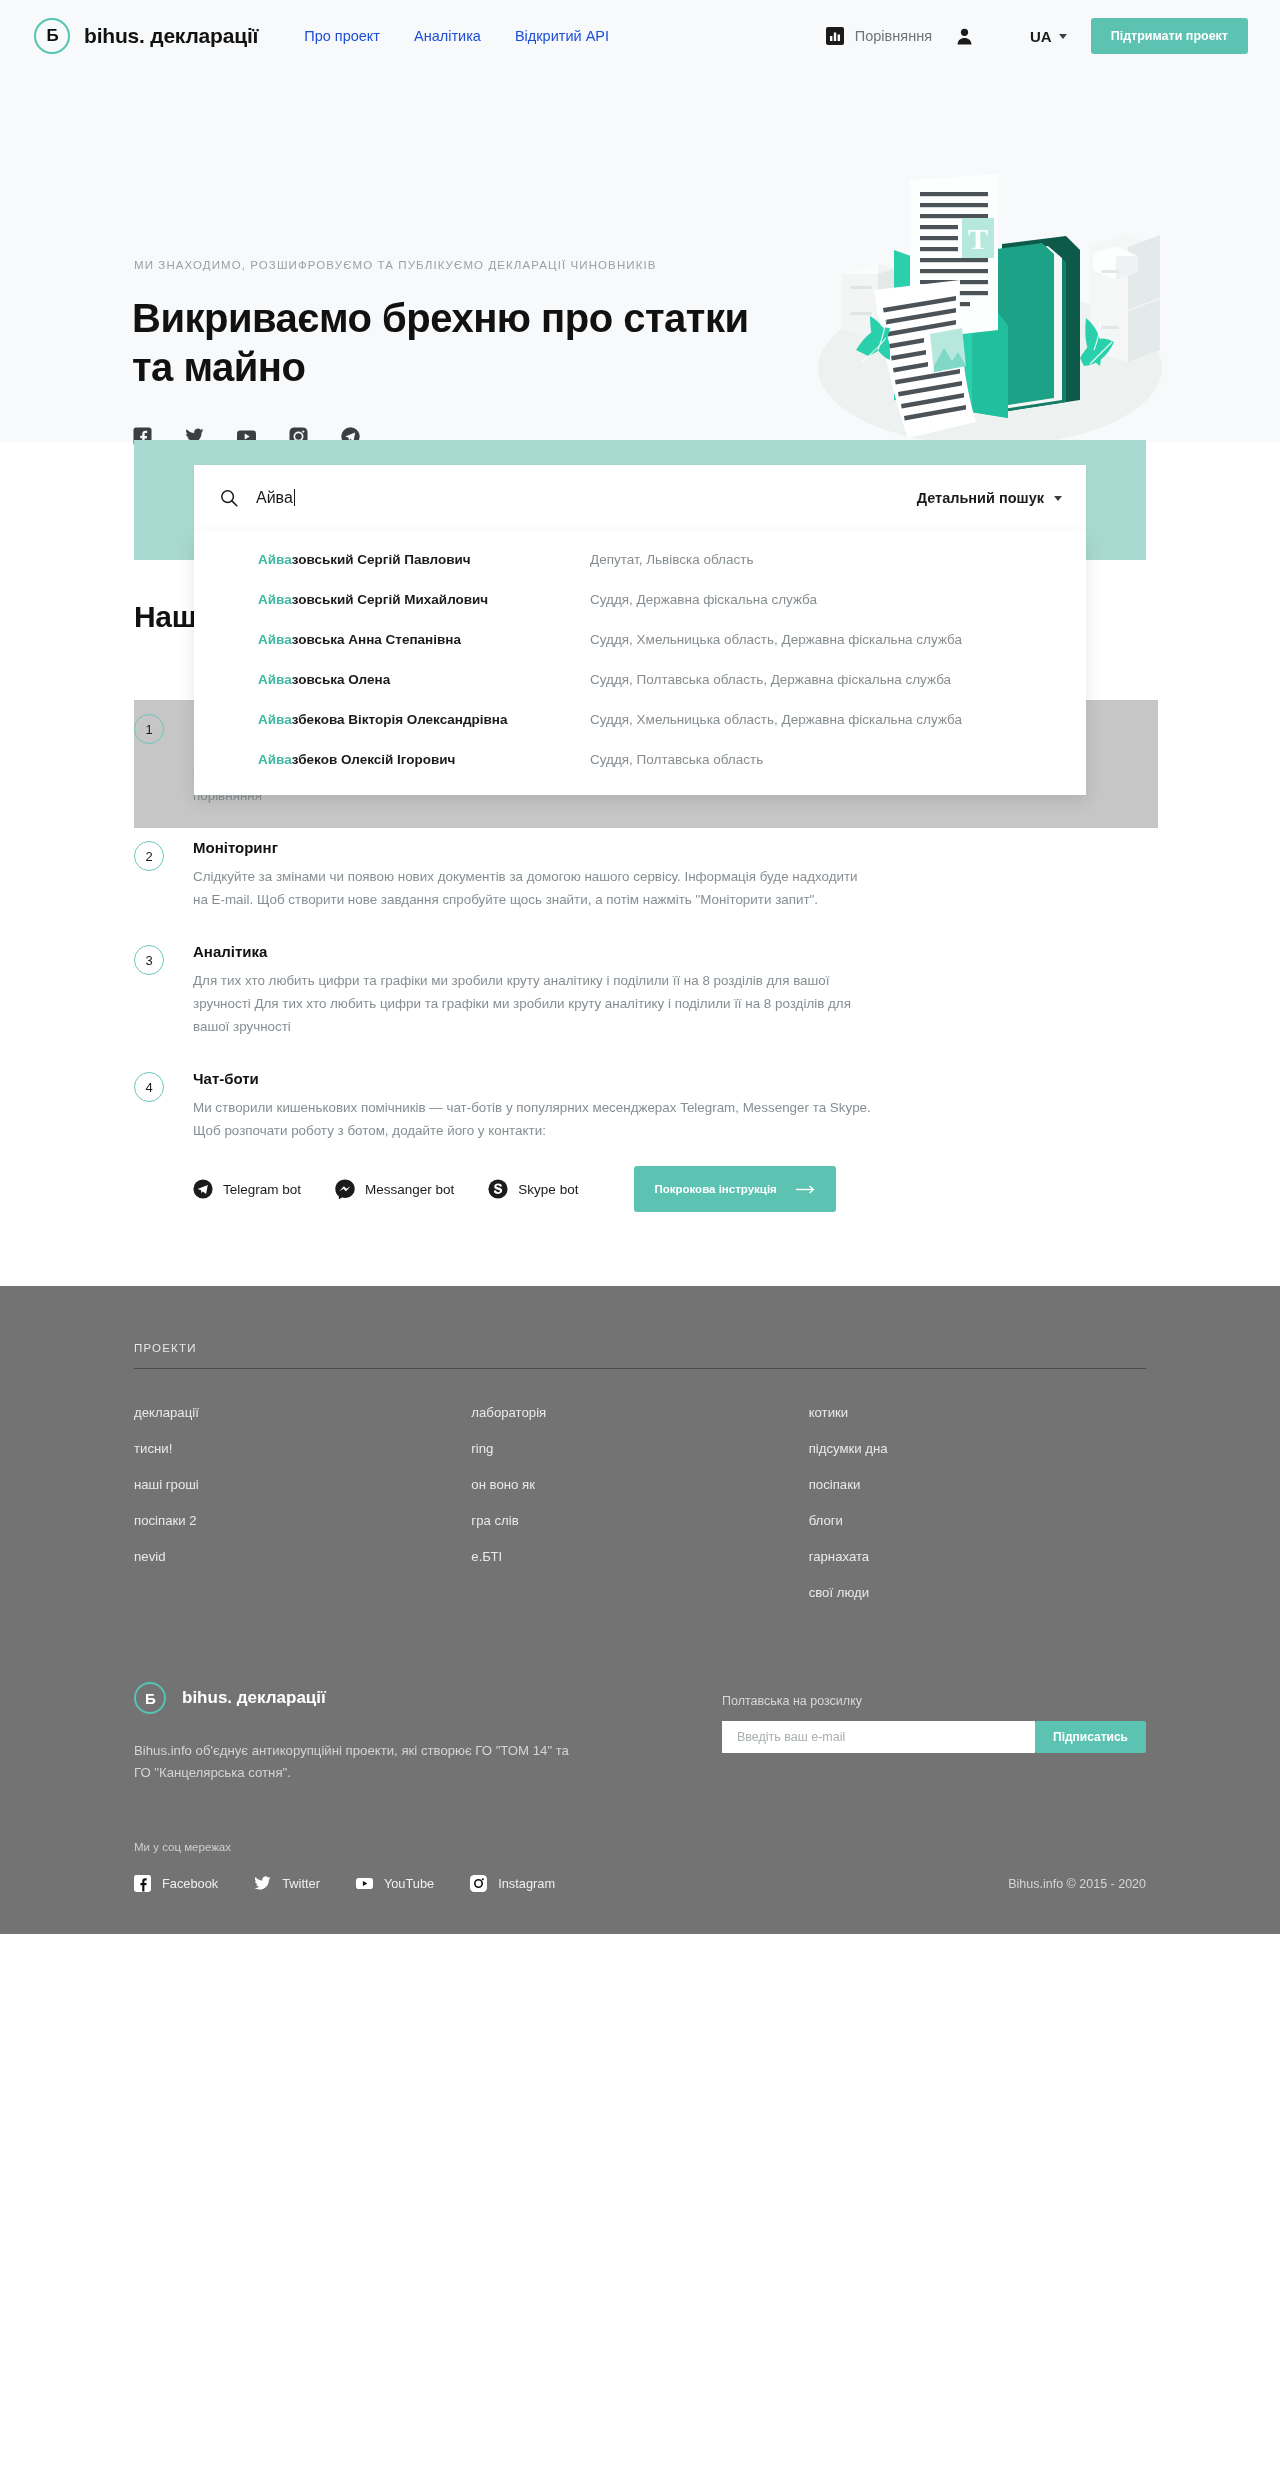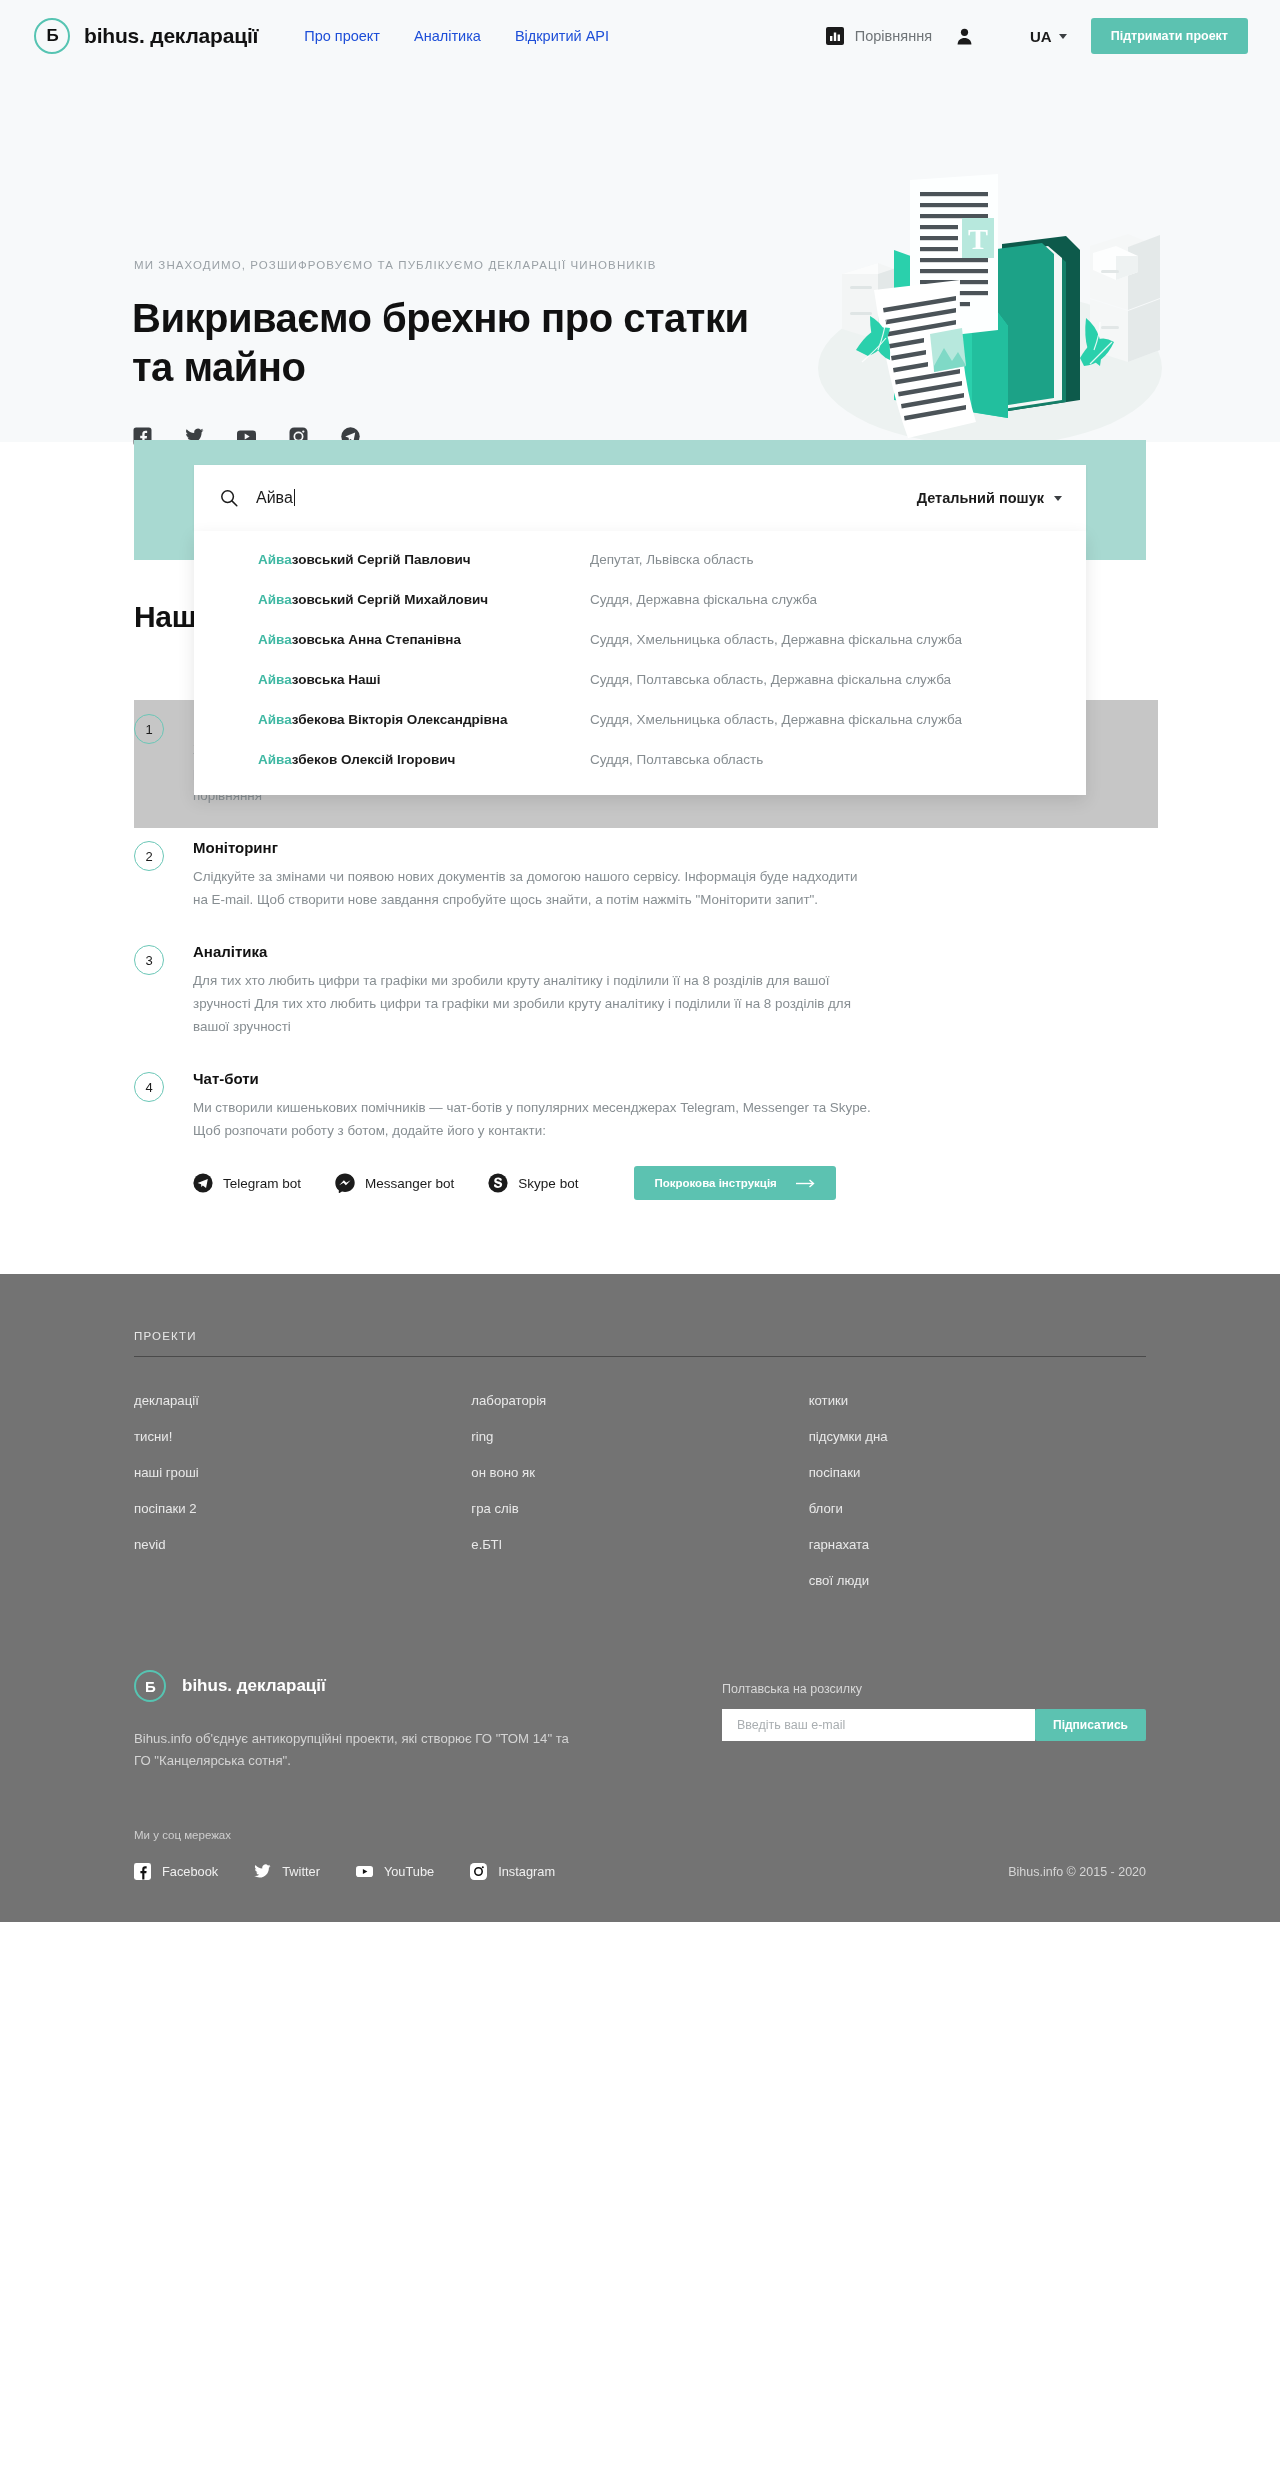--- a/index.html
+++ b/index.html
@@ -110,21 +110,21 @@
   .adv-h{font-size:15px;font-weight:bold;color:#111;margin-bottom:9px;}
   .adv-p{font-size:13.4px;line-height:1.72;color:#878e92;max-width:680px;}
   .bots-row{
     display:flex;align-items:center;gap:34px;margin:24px 0 0 0;
   }
   .bot{display:flex;align-items:center;gap:10px;cursor:pointer;}
   .bot-ico{width:20px;height:20px;display:block;}
   .bot-lbl{font-size:13.5px;color:#1b1b1b;white-space:nowrap;}
   .btn-howto{
     margin-left:22px;background:#5cc2b1;color:#fff;border:none;border-radius:3px;
-    height:34px;padding:0 20px;display:flex;align-items:center;gap:19px;
+    height:46px;padding:0 20px;display:flex;align-items:center;gap:19px;
     font-size:11.5px;font-weight:bold;font-family:inherit;cursor:pointer;white-space:nowrap;
   }
   .arrow-r{width:20px;height:9px;display:block;}
 
   
   .footer{margin-top:74px;background:#737373;color:#fff;padding:56px 0 42px 0;}
   .fwrap{width:1012px;margin:0 auto;}
   .f-kicker{
     font-size:11.5px;letter-spacing:1.2px;color:#e8e8e8;padding-bottom:14px;
   }
@@ -331,21 +331,21 @@
       </div>
       <div class="sg-row">
         <span class="sg-name"><span class="hl">Айва</span><span>зовський Сергій Михайлович</span></span>
         <span class="sg-role">Суддя, Державна фіскальна служба</span>
       </div>
       <div class="sg-row">
         <span class="sg-name"><span class="hl">Айва</span><span>зовська Анна Степанівна</span></span>
         <span class="sg-role">Суддя, Хмельницька область, Державна фіскальна служба</span>
       </div>
       <div class="sg-row">
-        <span class="sg-name"><span class="hl">Айва</span><span>зовська Наші</span></span>
+        <span class="sg-name"><span class="hl">Айва</span><span>зовська Олена</span></span>
         <span class="sg-role">Суддя, Полтавська область, Державна фіскальна служба</span>
       </div>
       <div class="sg-row">
         <span class="sg-name"><span class="hl">Айва</span><span>збекова Вікторія Олександрівна</span></span>
         <span class="sg-role">Суддя, Хмельницька область, Державна фіскальна служба</span>
       </div>
       <div class="sg-row">
         <span class="sg-name"><span class="hl">Айва</span><span>збеков Олексій Ігорович</span></span>
         <span class="sg-role">Суддя, Полтавська область</span>
       </div>

